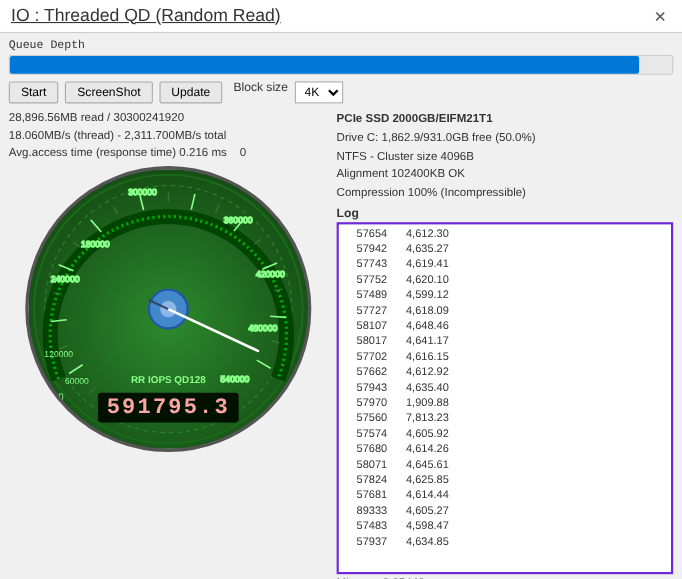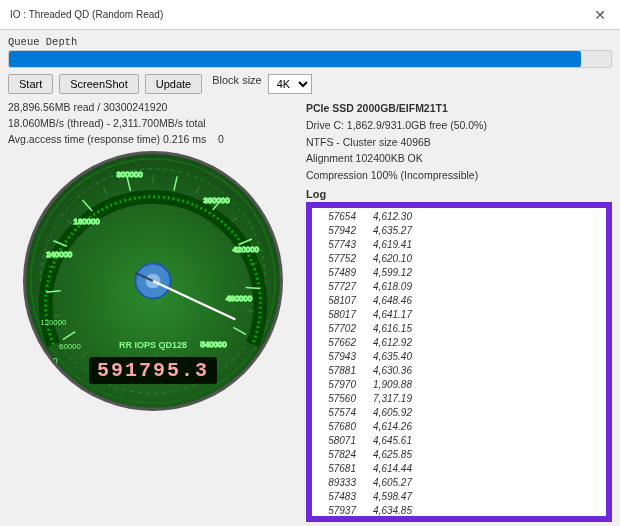--- a/index.html
+++ b/index.html
@@ -14,22 +14,23 @@
     .title-bar {
       background: #fff;
       border-bottom: 1px solid #ccc;
       display: flex;
       align-items: center;
       justify-content: space-between;
       padding: 6px 10px;
       height: 30px;
     }
     .title-text {
-      font-size: 10px;
-      color: #333;
+      font-size: 16px;
+      color: #333;
+      text-decoration: underline;
     }
     .close-btn {
       cursor: pointer;
       font-size: 14px;
       color: #555;
       background: none;
       border: none;
       padding: 0 4px;
     }
     .main-content {
@@ -146,26 +147,25 @@
     .drive-info span {
       font-weight: normal;
     }
     .log-label {
       font-size: 11px;
       font-weight: 600;
       color: #333;
       margin-bottom: 2px;
     }
     .log-container {
-      border: 6px solid #6d28d9;
+      border: 2px solid #6d28d9;
       background: #fff;
       height: 320px;
       overflow-y: scroll;
       padding: 2px 4px;
-      font-style: italic;
     }
     .log-row {
       display: flex;
       gap: 6px;
       font-size: 10px;
       color: #333;
       line-height: 1.4;
     }
     .log-id { min-width: 40px; text-align: right; }
     .log-val { min-width: 50px; text-align: right; }
@@ -353,30 +353,26 @@
     </div>
           <div class="log-row">
       <span class="log-id">57662</span>
       <span class="log-val">4,612.92</span>
     </div>
           <div class="log-row">
       <span class="log-id">57943</span>
       <span class="log-val">4,635.40</span>
     </div>
           <div class="log-row">
-      <span class="log-id">57881</span>
-      <span class="log-val">4,630.36</span>
-    </div>
-          <div class="log-row">
       <span class="log-id">57970</span>
       <span class="log-val">1,909.88</span>
     </div>
           <div class="log-row">
       <span class="log-id">57560</span>
-      <span class="log-val">7,317.19</span>
+      <span class="log-val">7,813.23</span>
     </div>
           <div class="log-row">
       <span class="log-id">57574</span>
       <span class="log-val">4,605.92</span>
     </div>
           <div class="log-row">
       <span class="log-id">57680</span>
       <span class="log-val">4,614.26</span>
     </div>
           <div class="log-row">

